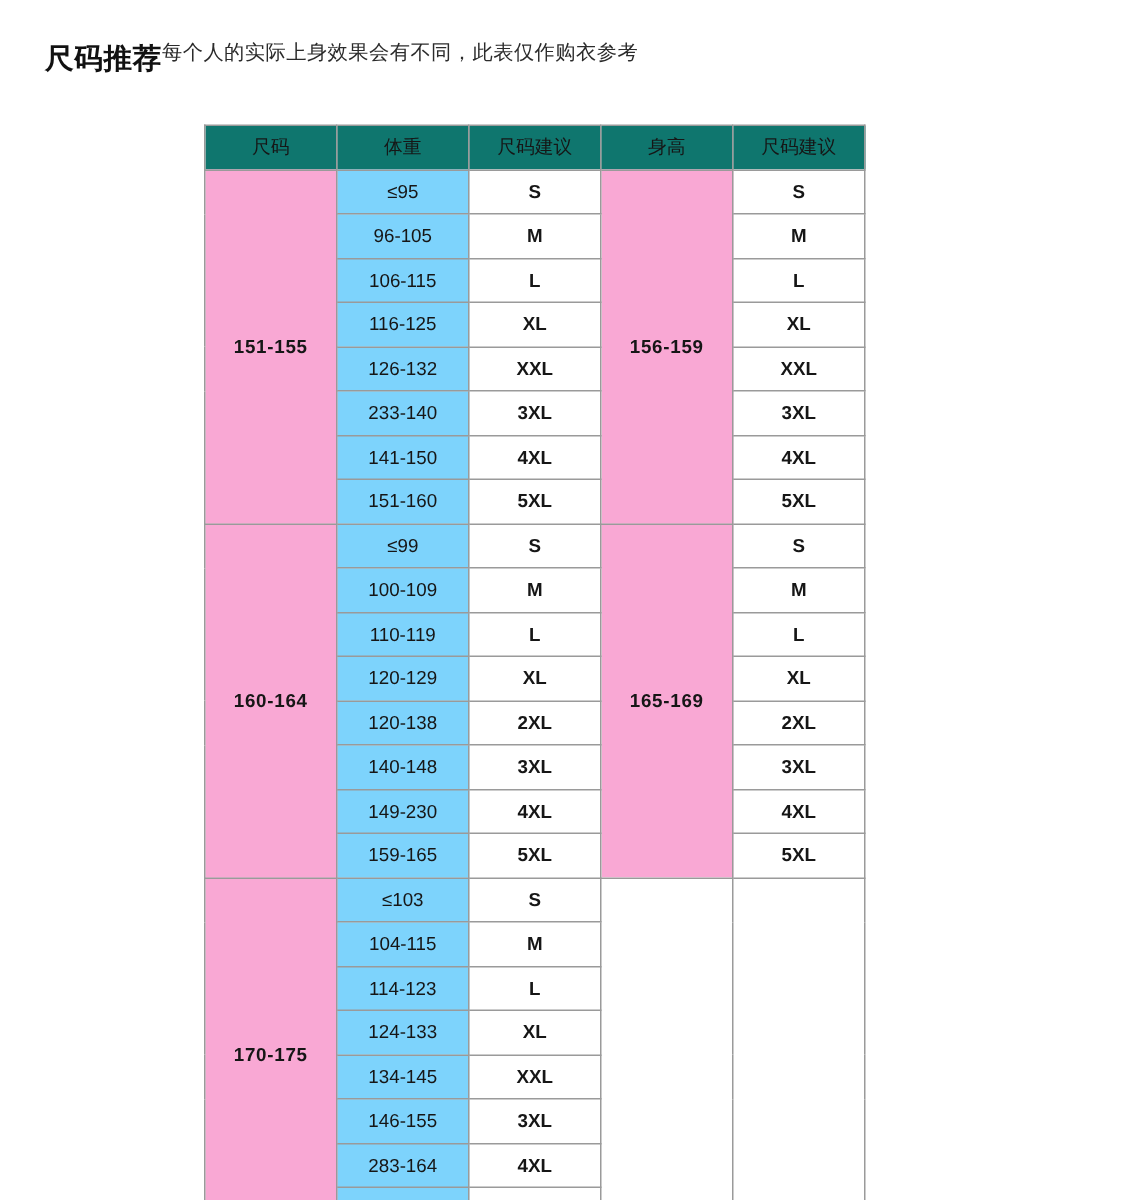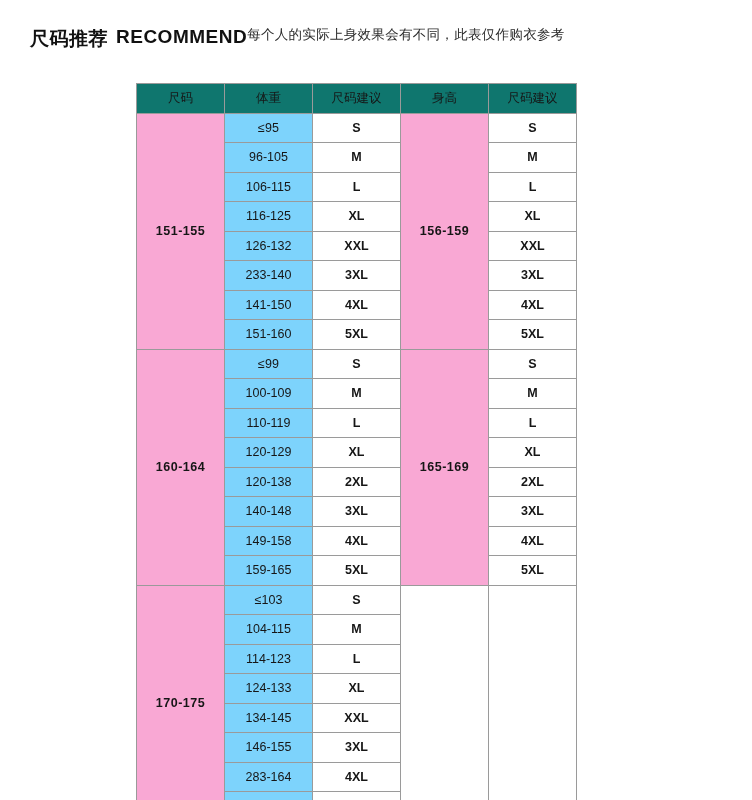--- a/index.html
+++ b/index.html
@@ -86,21 +86,20 @@
   td.blank {
     background: #ffffff;
     border: none;
   }
 </style>
 </head>
 <body>
 
 <div class="header">
   <span class="title-cn">尺码推荐</span>
-  <span class="title-en">RECOMMEND</span>
   <span class="subtitle">每个人的实际上身效果会有不同，此表仅作购衣参考</span>
 </div>
 
 <div class="table-wrap">
   <table class="size-table">
     <colgroup>
       <col class="c-height">
         <col class="c-weight">
         <col class="c-size">
         <col class="c-height">
@@ -186,21 +185,21 @@
         <td class="weight">120-138</td>
         <td class="sizeval">2XL</td>
         <td class="sizeval">2XL</td>
       </tr>
       <tr>
         <td class="weight">140-148</td>
         <td class="sizeval">3XL</td>
         <td class="sizeval">3XL</td>
       </tr>
       <tr>
-        <td class="weight">149-158</td>
+        <td class="weight">149-230</td>
         <td class="sizeval">4XL</td>
         <td class="sizeval">4XL</td>
       </tr>
       <tr>
         <td class="weight">159-165</td>
         <td class="sizeval">5XL</td>
         <td class="sizeval">5XL</td>
       </tr>
 
       <tr>

